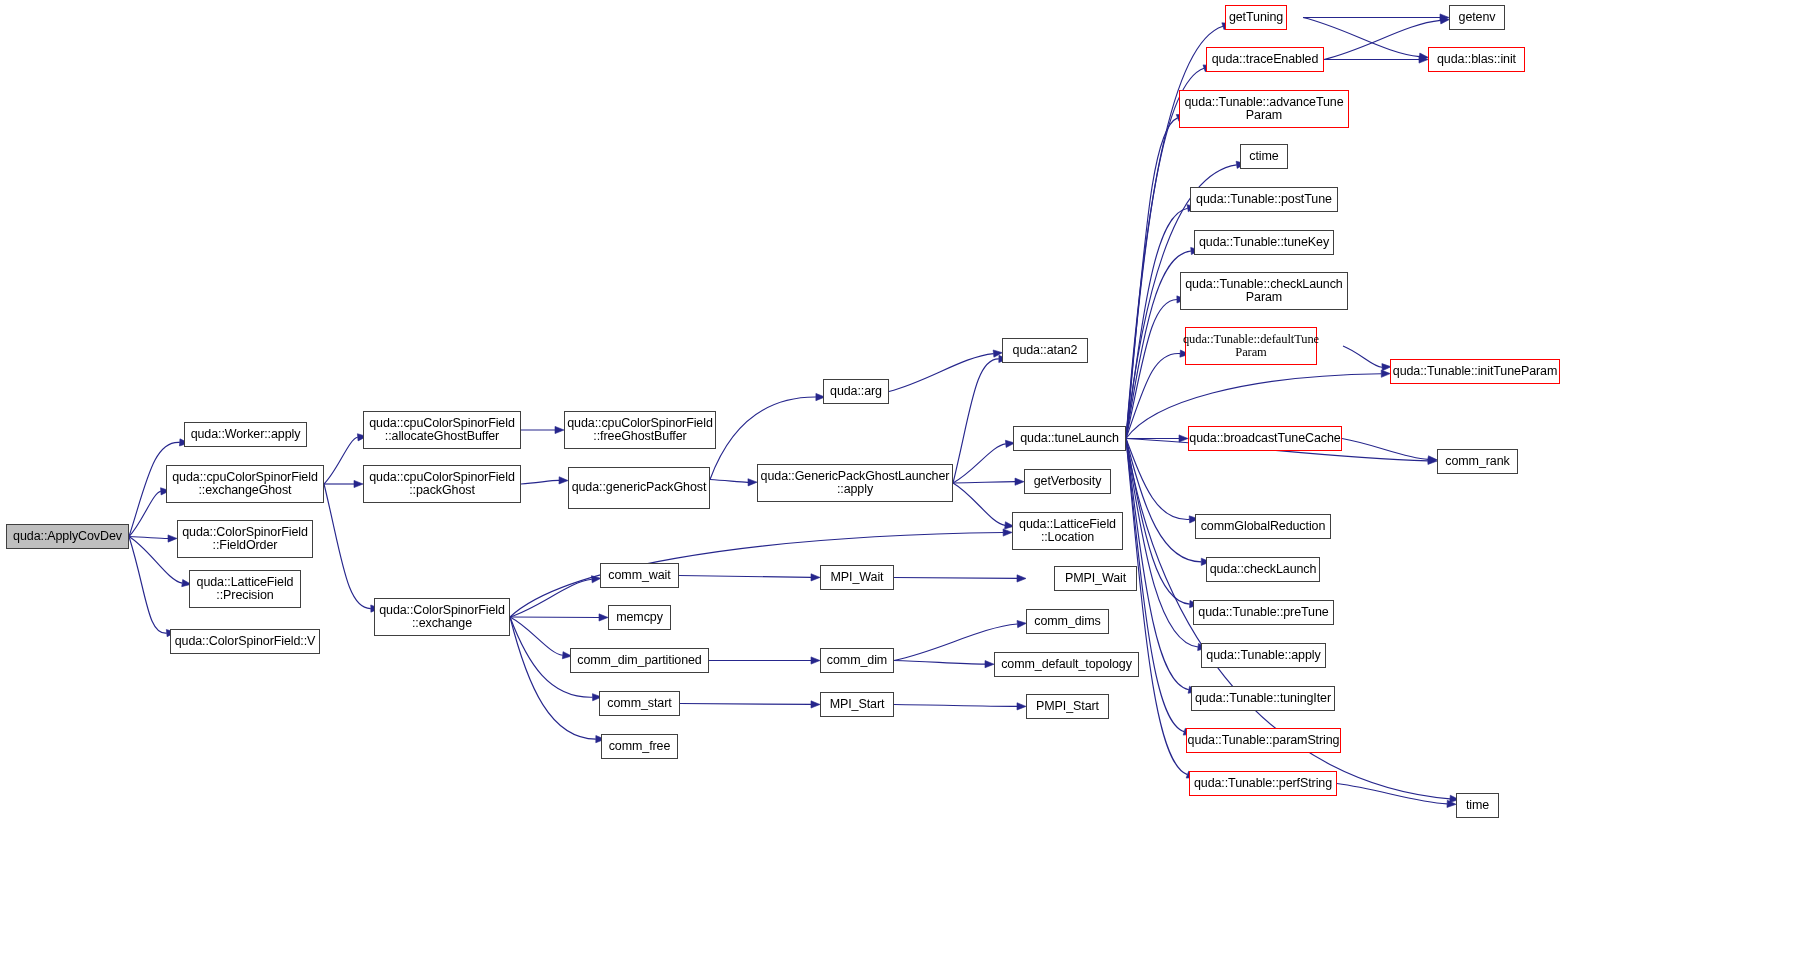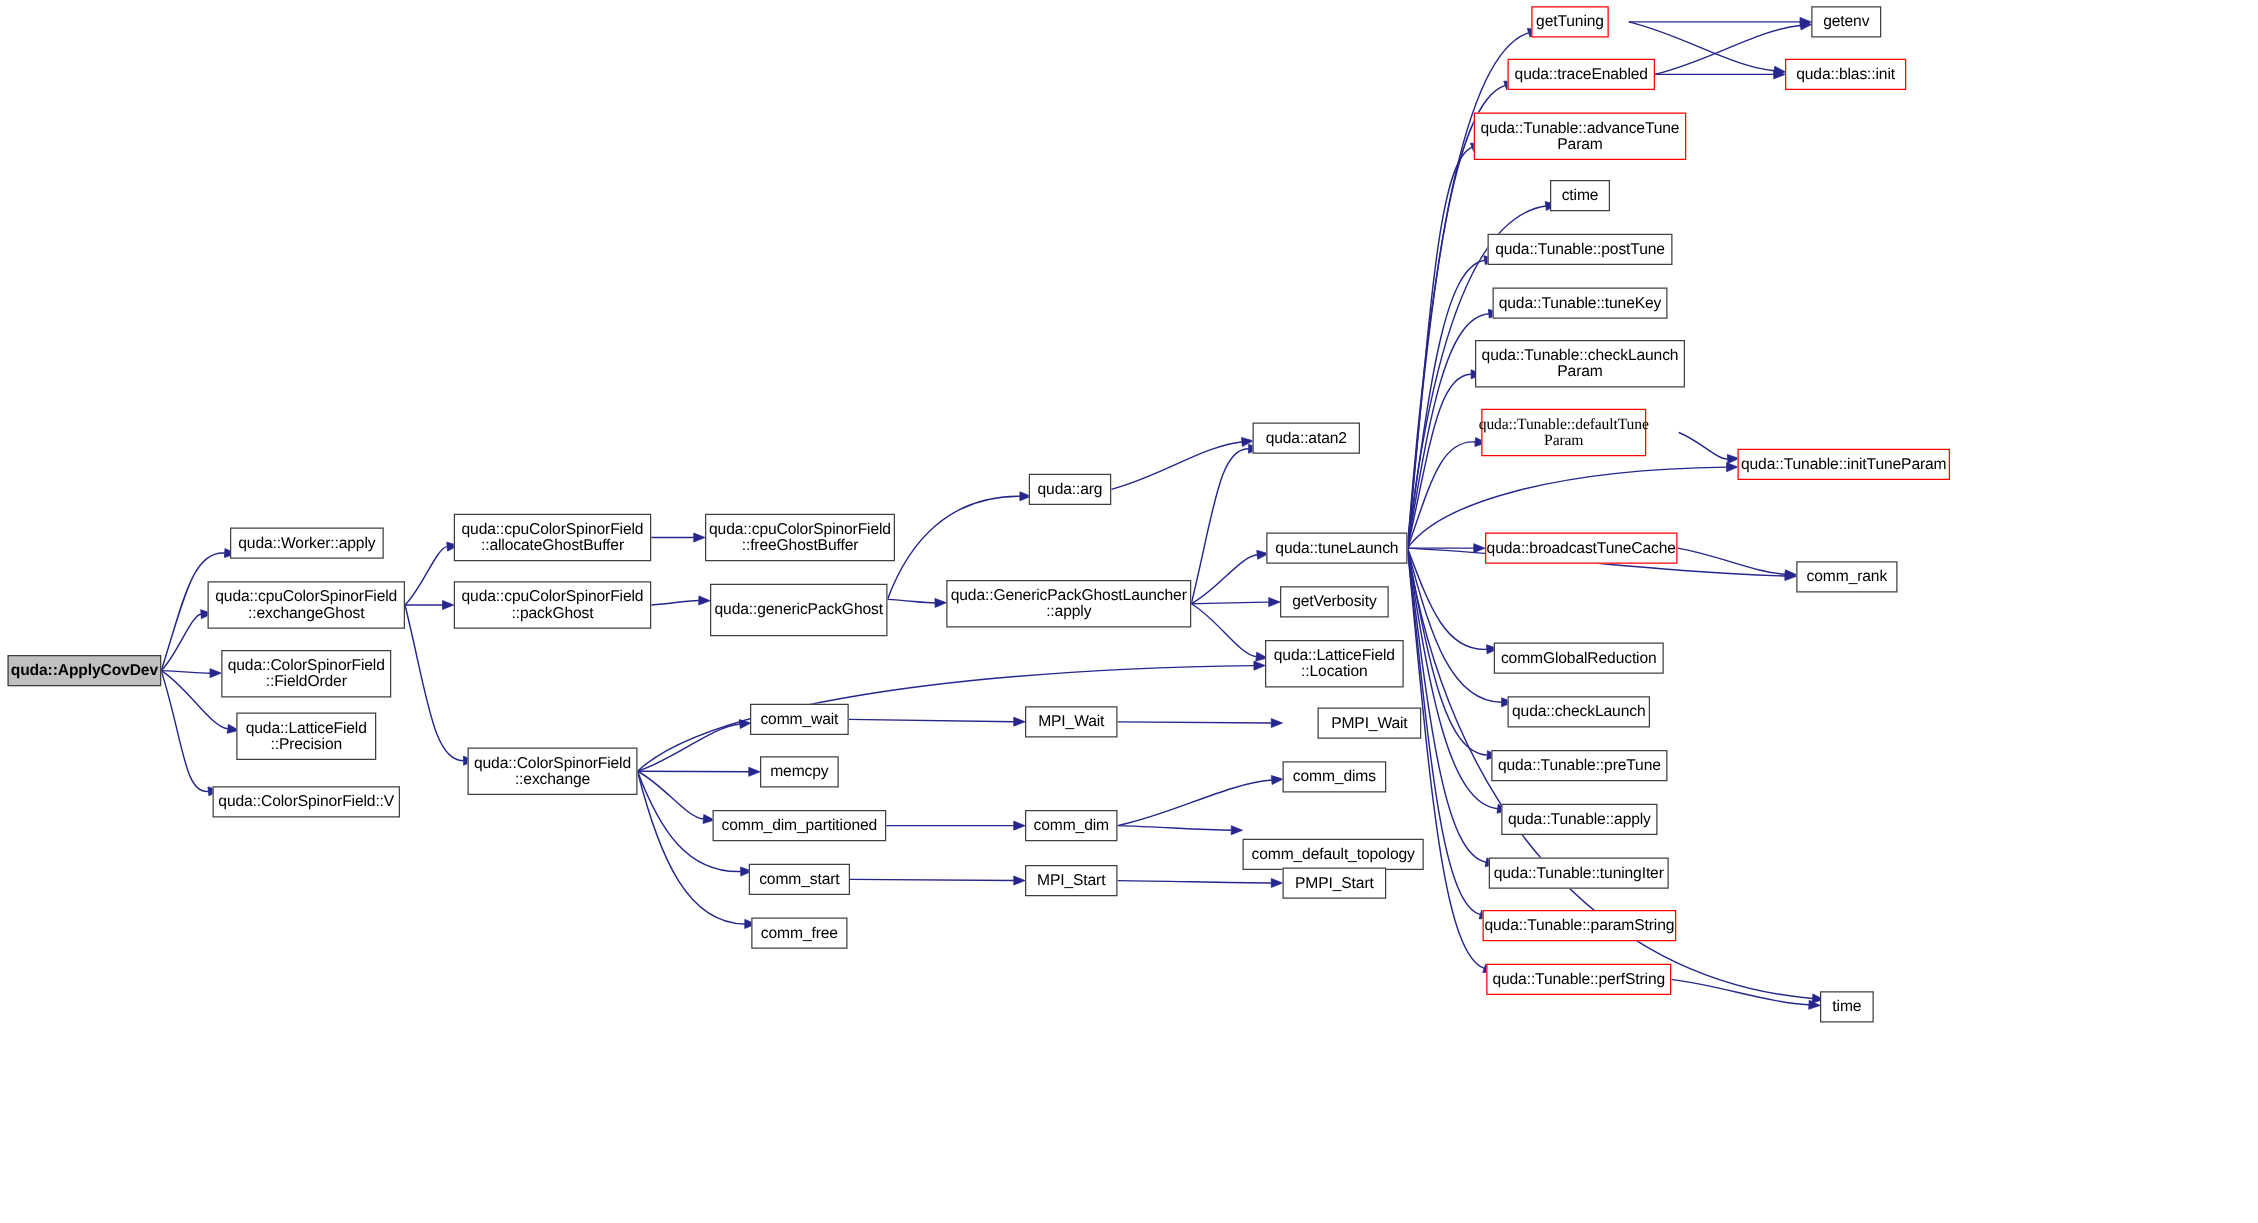--- a/index.html
+++ b/index.html
@@ -3,21 +3,21 @@
 <meta charset="utf-8">
 <style>
   html,body{margin:0;padding:0;background:#ffffff;}
   #canvas{position:relative;width:1806px;height:978px;background:#ffffff;
           font-family:"Liberation Sans","DejaVu Sans",sans-serif;overflow:hidden;}
   .node{position:absolute;box-sizing:border-box;display:flex;align-items:center;
         justify-content:center;text-align:center;background:#ffffff;
         border:1px solid #404040;color:#000000;font-size:12.5px;line-height:13.5px;
         letter-spacing:-0.1px;white-space:pre-line;padding:0 2px;}
   .node.red{border-color:#ff0000;}
-  .node.root{background:#bfbfbf;border-color:#404040;font-weight:bold;}
+  .node.root{background:#bfbfbf;border-color:#404040;}
   svg.edges{position:absolute;left:0;top:0;width:1806px;height:978px;
             pointer-events:none;}
   svg.edges path{fill:none;stroke:#26268c;stroke-width:1.15px;}
   svg.edges polygon{fill:#26268c;stroke:#26268c;stroke-width:0.6px;}
 </style>
 </head>
 <body>
 
 <div id="canvas">
   <svg class="edges" viewBox="0 0 1806 978">
@@ -164,21 +164,21 @@
       <div class="node" style="left: 820px; top: 565px; width: 74px; height: 25px;">MPI_Wait</div>
       <div class="node" style="left: 820px; top: 648px; width: 74px; height: 25px;">comm_dim</div>
       <div class="node" style="left: 820px; top: 692px; width: 74px; height: 25px;">MPI_Start</div>
       <div class="node" style="left: 1002px; top: 338px; width: 86px; height: 25px;">quda::atan2</div>
       <div class="node" style="left: 1013px; top: 426px; width: 113px; height: 25px;">quda::tuneLaunch</div>
       <div class="node" style="left: 1024px; top: 469px; width: 87px; height: 25px;">getVerbosity</div>
       <div class="node" style="left: 1012px; top: 512px; width: 111px; height: 38px;">quda::LatticeField
 ::Location</div>
       <div class="node" style="left: 1026px; top: 566px; width: 83px; height: 25px; margin-left: 28px;">PMPI_Wait</div>
       <div class="node" style="left: 1026px; top: 609px; width: 83px; height: 25px;">comm_dims</div>
-      <div class="node" style="left: 994px; top: 652px; width: 145px; height: 25px; margin-top: 19px;">comm_default_topology</div>
+      <div class="node" style="left: 994px; top: 652px; width: 145px; height: 25px;">comm_default_topology</div>
       <div class="node" style="left: 1026px; top: 694px; width: 83px; height: 25px;">PMPI_Start</div>
       <div class="node red" style="left: 1225px; top: 5px; width: 62px; height: 25px;">getTuning</div>
       <div class="node red" style="left: 1206px; top: 47px; width: 118px; height: 25px;">quda::traceEnabled</div>
       <div class="node red" style="left: 1179px; top: 90px; width: 170px; height: 38px;">quda::Tunable::advanceTune
 Param</div>
       <div class="node" style="left: 1240px; top: 144px; width: 48px; height: 25px;">ctime</div>
       <div class="node" style="left: 1190px; top: 187px; width: 148px; height: 25px;">quda::Tunable::postTune</div>
       <div class="node" style="left: 1194px; top: 230px; width: 140px; height: 25px;">quda::Tunable::tuneKey</div>
       <div class="node" style="left: 1180px; top: 272px; width: 168px; height: 38px;">quda::Tunable::checkLaunch
 Param</div>

